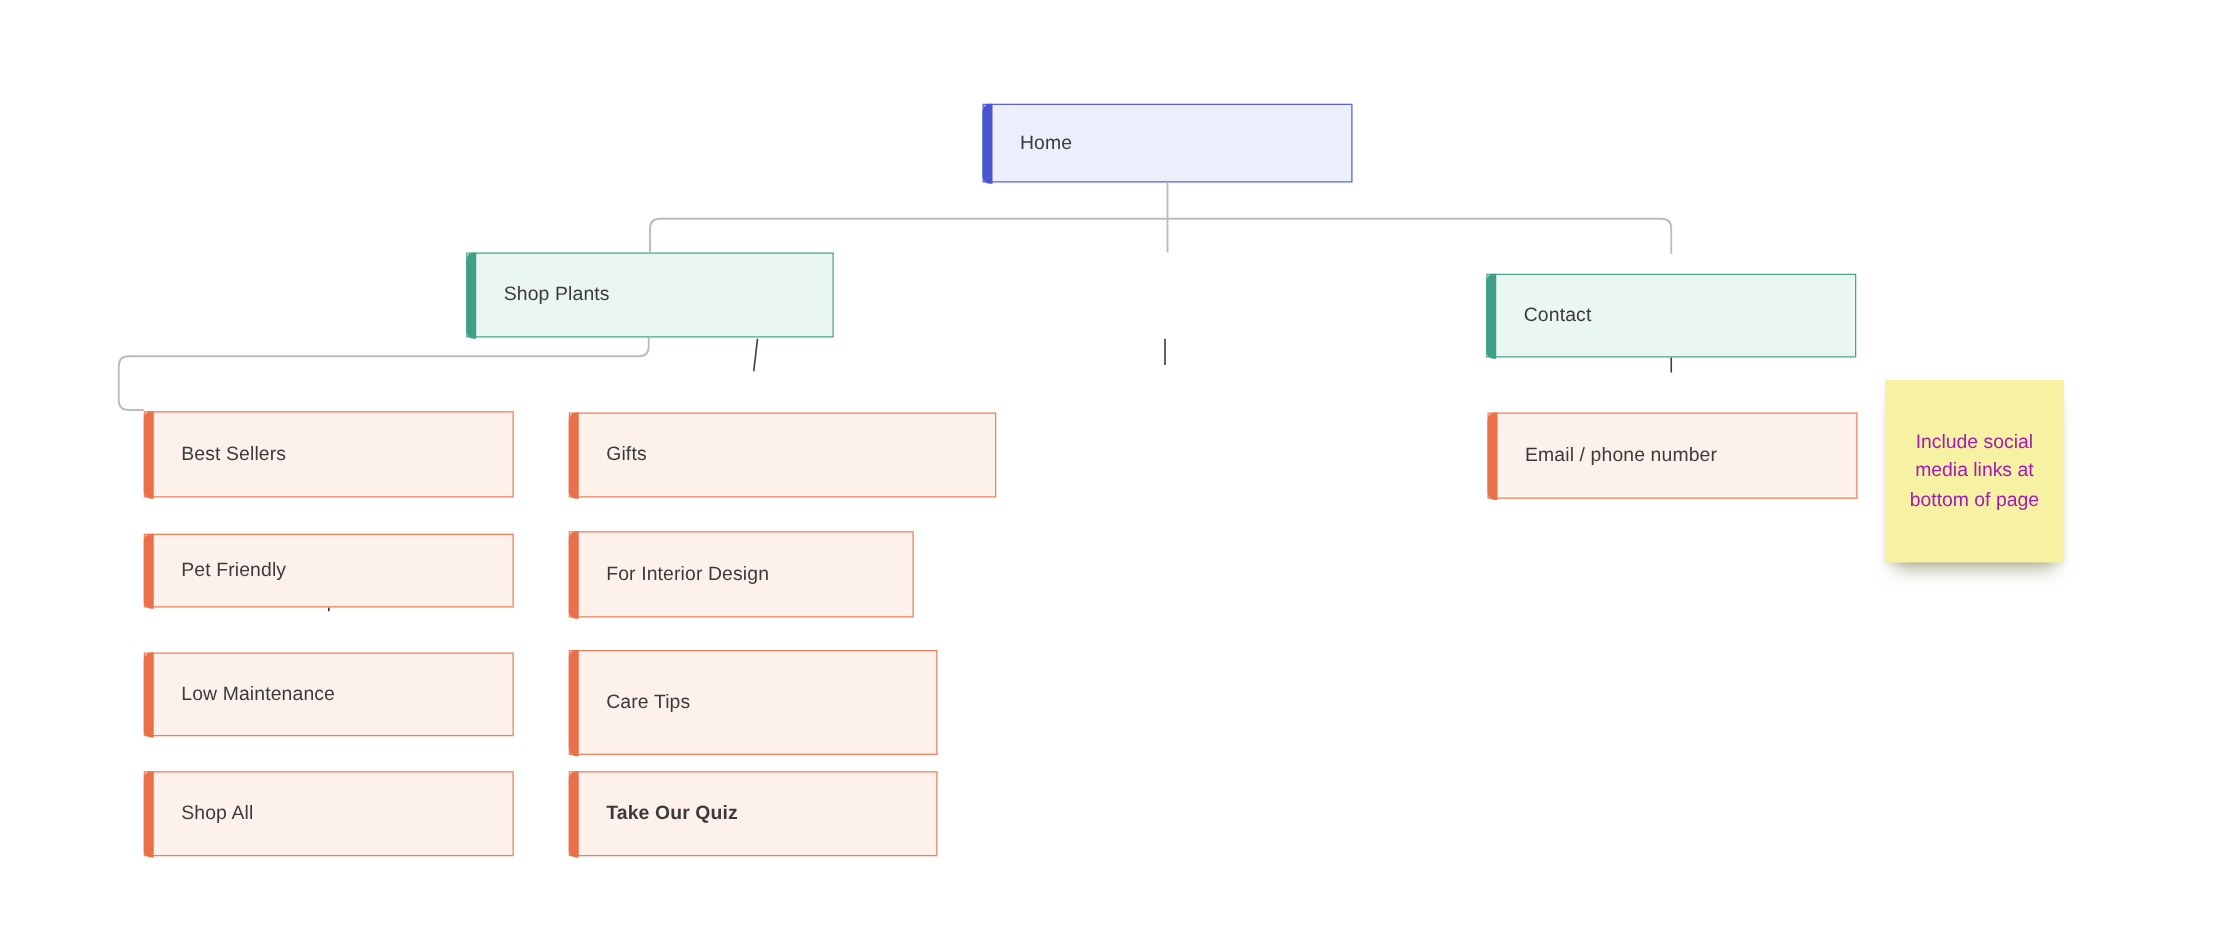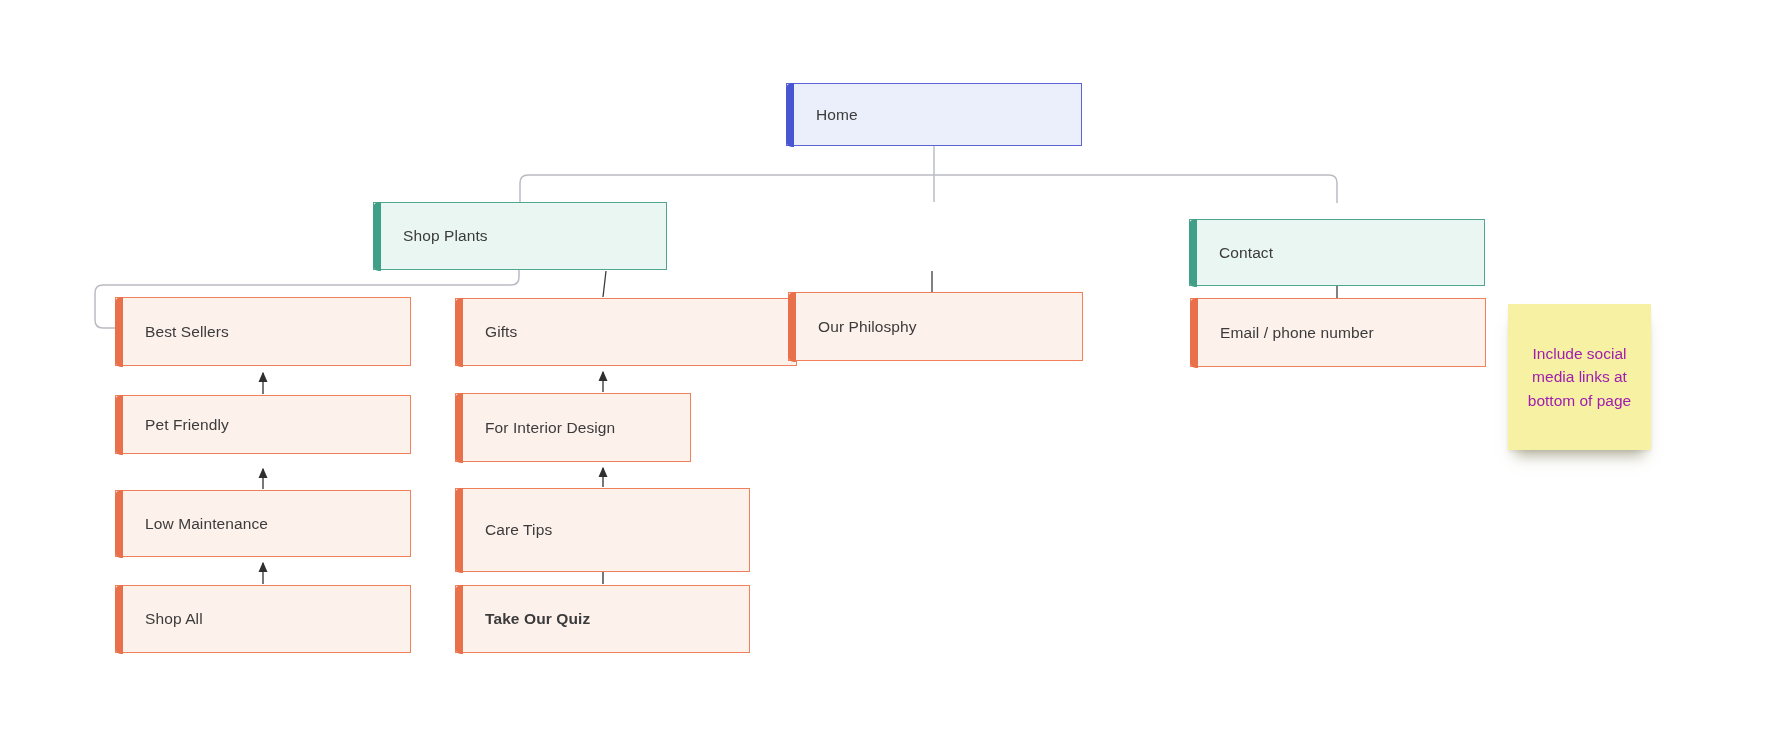--- a/index.html
+++ b/index.html
@@ -30,21 +30,21 @@
     content:"";
     position:absolute;
     left:-1.5px;top:-1.5px;bottom:-1.5px;
     width:8px;
     border-radius:6px 0 0 6px;
   }
   .node.home{background:#ebeefb;border-color:var(--home-border,#5a64d8);}
   .node.home::before{background:var(--home-accent,#4a55d2);}
   .node.section{background:#eaf6f2;border-color:var(--section-border,#4fa58e);}
   .node.section::before{background:var(--section-accent,#3fa087);}
-  .node.page{background:#fdf1ec;border-color:var(--page-border,#ef8059);}
+  .node.page{background:#fdf1ec;border-color:var(--page-border,#ef8059);margin-top:32px;}
   .node.page::before{background:var(--page-accent,#e8714b);}
 
   .sticky{
     position:absolute;
     left:1508px;top:304px;width:143px;height:146px;
     background:var(--sticky,#f6f1a3);
     display:flex;align-items:center;justify-content:center;
     text-align:center;
     padding:6px 8px;
     box-sizing:border-box;
@@ -117,35 +117,32 @@
   </div>
 
   <div class="node page" style="left:115px;top:490px;width:296px;height:67px;">
     <span>Low Maintenance</span>
   </div>
 
   <div class="node page" style="left:455px;top:298px;width:342px;height:68px;">
     <span>Gifts</span>
   </div>
 
-  <div class="node page" style="left:455px;top:393px;width:236px;height:69px;">
+  <div class="node page" style="left:455px;top:393px;width:276px;height:69px;">
     <span>For Interior Design</span>
   </div>
 
   <div class="node page" style="left:455px;top:488px;width:295px;height:84px;">
     <span>Care Tips</span>
   </div>
 
   <div class="node page" style="left:455px;top:585px;width:295px;height:68px;font-weight:bold;">
     <span>Take Our Quiz</span>
   </div>
 
-  <div class="node page" style="left:788px;top:292px;width:295px;height:69px;">
-    <span>Our Philosphy</span>
-  </div>
 
   <div class="node page" style="left:1190px;top:298px;width:296px;height:69px;">
     <span>Email / phone number</span>
   </div>
 
   <div class="sticky">
     <span>Include social media links at bottom of page</span>
   </div>
 
 </div>

